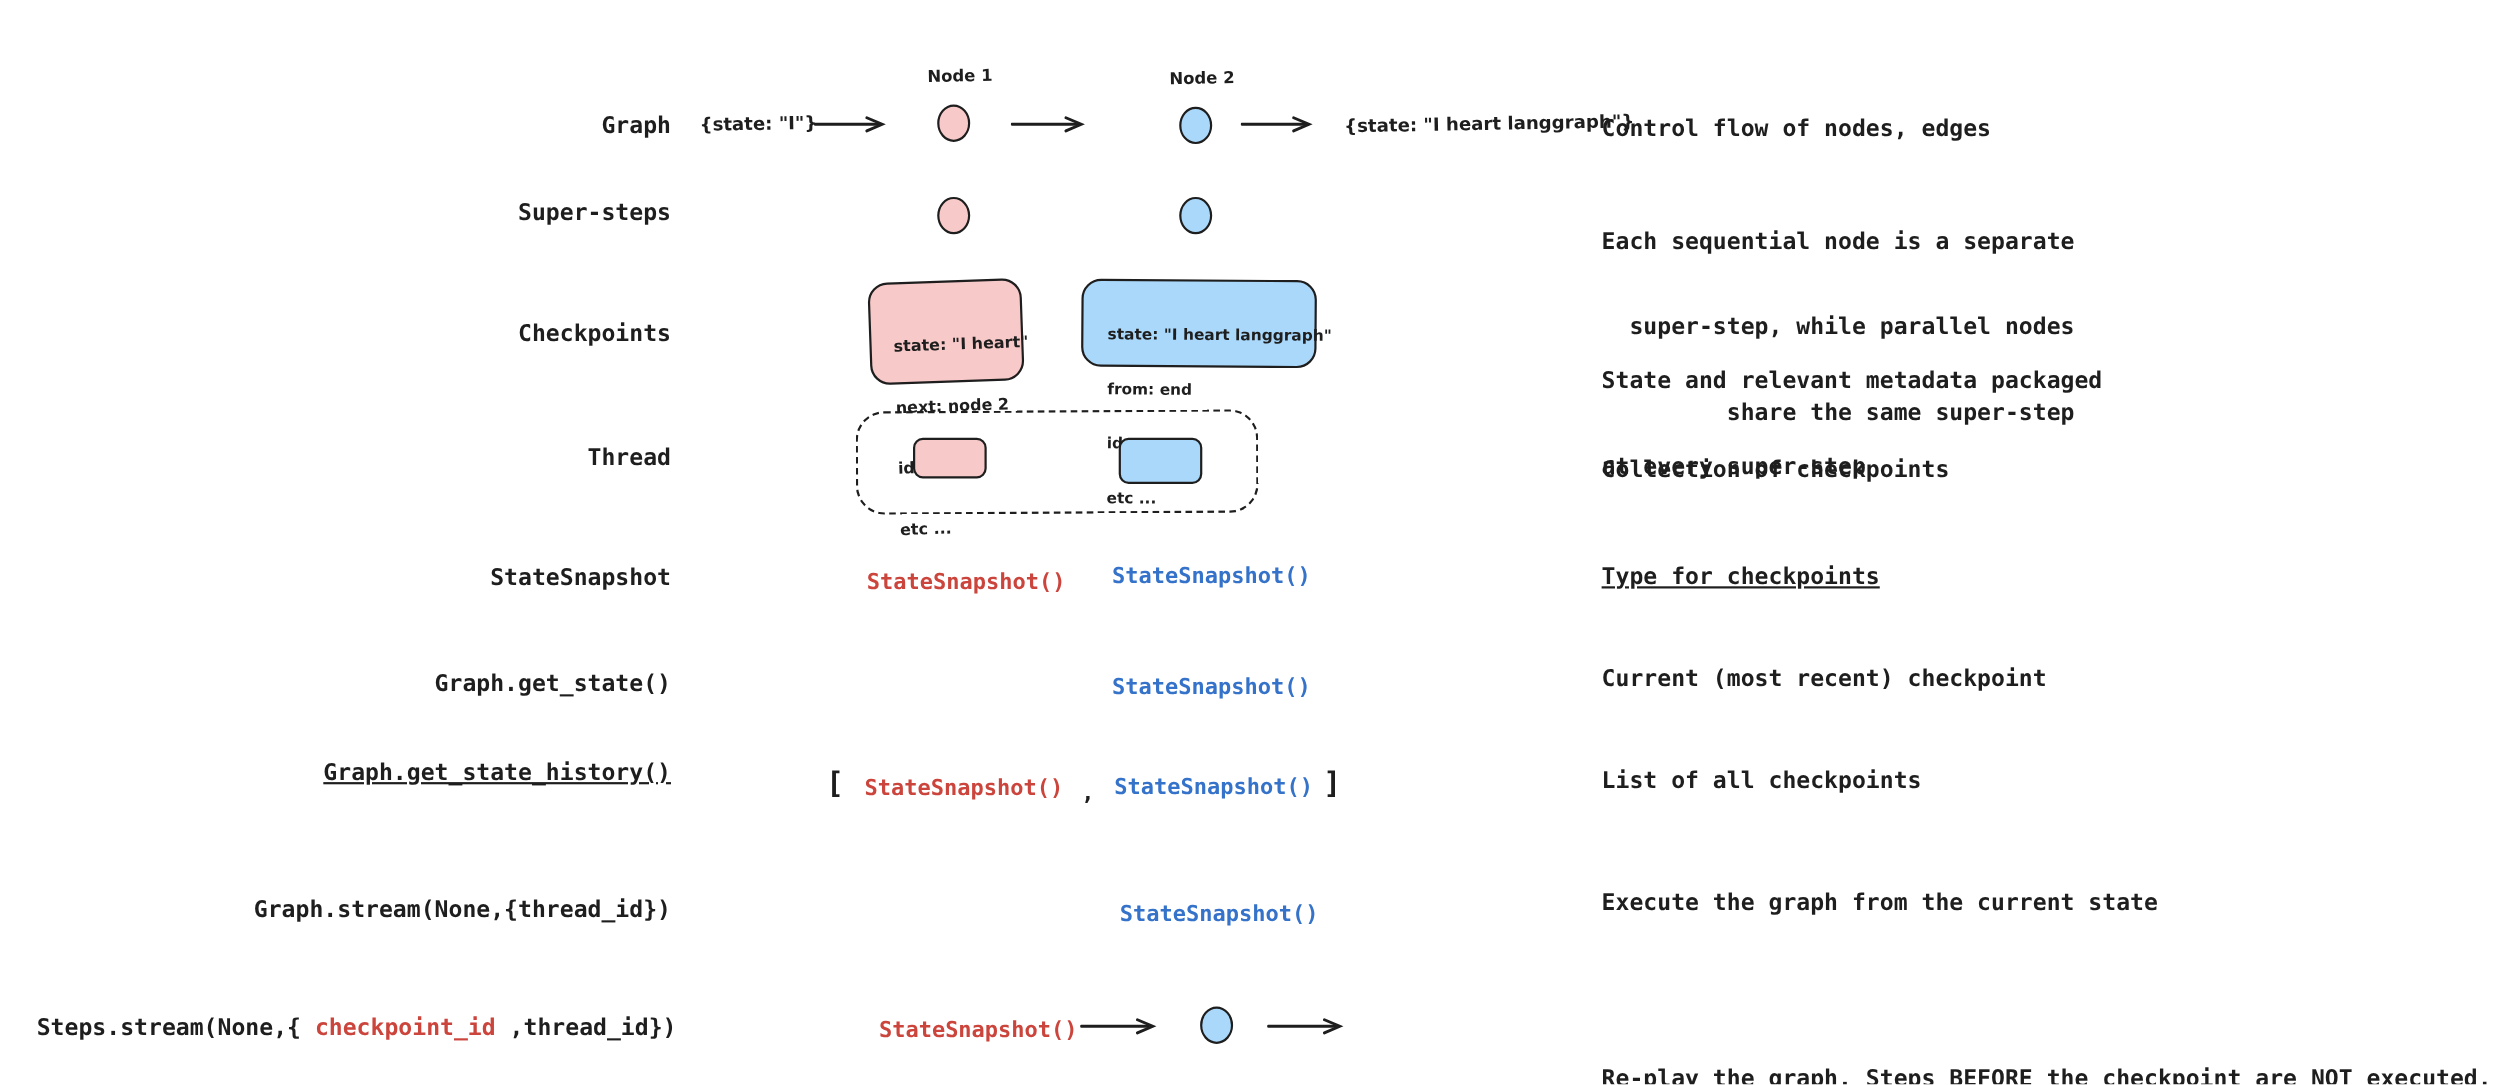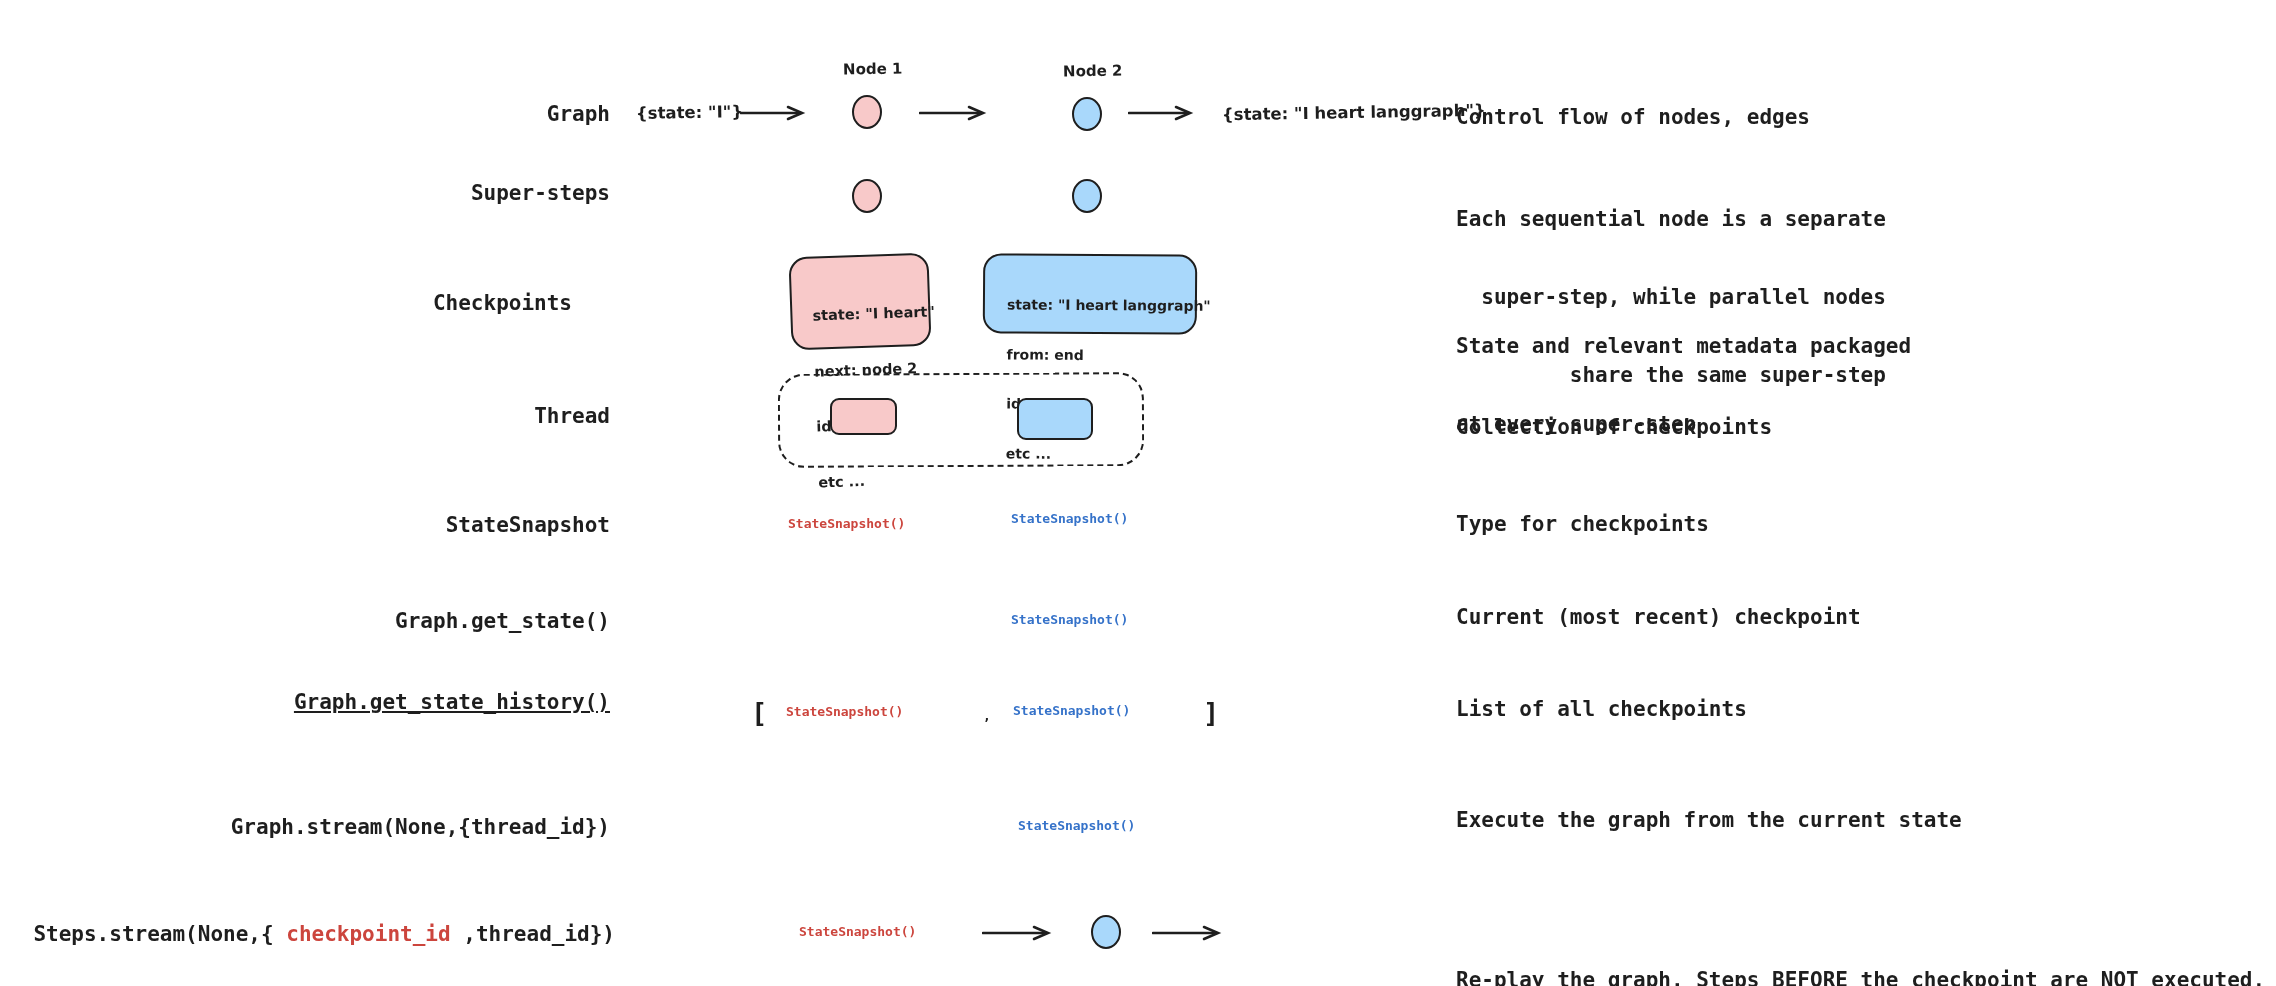--- a/index.html
+++ b/index.html
@@ -70,21 +70,21 @@
     position:absolute;
     border:2.4px solid #1e1e1e;
     border-radius:9px;
     box-sizing:border-box;
   }
   .mini.pink{ background:#f8c9c9; }
   .mini.blue{ background:#a9d8fb; }
   
   .code{
     position:absolute;
-    font-size:13px;
+    font-size:20px;
     font-weight:bold;
     white-space:pre;
     font-family:"DejaVu Sans Mono","Liberation Mono",monospace;
   }
   .code.red{ color:#cc453d; }
   .code.blue{ color:#3572c9; }
   .code.ink{ color:#1e1e1e; }
   .bracket{
     position:absolute;
     font-size:27px;
@@ -146,21 +146,21 @@
 
   <div class="node pink" style="left:852px; top:179px;"></div>
   <div class="node blue" style="left:1072px; top:179px;"></div>
 
   <div class="mono desc" style="top:154px;text-align:right;">
     <span class="line">Each sequential node is a separate</span>
     <span class="line">super-step, while parallel nodes</span>
     <span class="line">share the same super-step</span>
   </div>
 
-  <div class="mono row-label" style="top:290px; right:1704px;">Checkpoints</div>
+  <div class="mono row-label" style="top:290px; right:1666px;">Checkpoints</div>
 
   <div class="chkbox pink" style="left:790px; top:255px; width:140px; height:93px;">
     <span class="line">state: "I heart"</span>
     <span class="line">next: node 2</span>
     <span class="line">id: ...</span>
     <span class="line">etc ...</span>
   </div>
 
   <div class="chkbox blue" style="left:983px; top:254px; width:214px; height:80px; line-height:16.5px; font-size:14px;">
     <span class="line">state: "I heart langgraph"</span>
@@ -180,21 +180,21 @@
   <div class="mini pink" style="left:830px; top:398px; width:67px; height:37px;"></div>
   <div class="mini blue" style="left:1017px; top:398px; width:76px; height:42px;"></div>
 
   <div class="mono desc" style="top:414px;">Collection of checkpoints</div>
 
   <div class="mono row-label" style="top:512px; right:1666px;">StateSnapshot</div>
 
   <div class="code red" style="left:788px; top:516px;">StateSnapshot()</div>
   <div class="code blue" style="left:1011px; top:511px;">StateSnapshot()</div>
 
-  <div class="mono desc" style="top:511px;">Type for checkpoints</div>
+  <div class="mono desc" style="top:511px;text-decoration:underline;">Type for checkpoints</div>
 
   <div class="mono row-label" style="top:608px; right:1666px;">Graph.get_state()</div>
 
   <div class="code blue" style="left:1011px; top:612px;">StateSnapshot()</div>
 
   <div class="mono desc" style="top:604px;">Current (most recent) checkpoint</div>
 
   <div class="mono row-label" style="top:689px; right:1666px;text-decoration:underline;">Graph.get_state_history()</div>
 
   <div class="bracket" style="left:751px; top:697px;">[</div>

